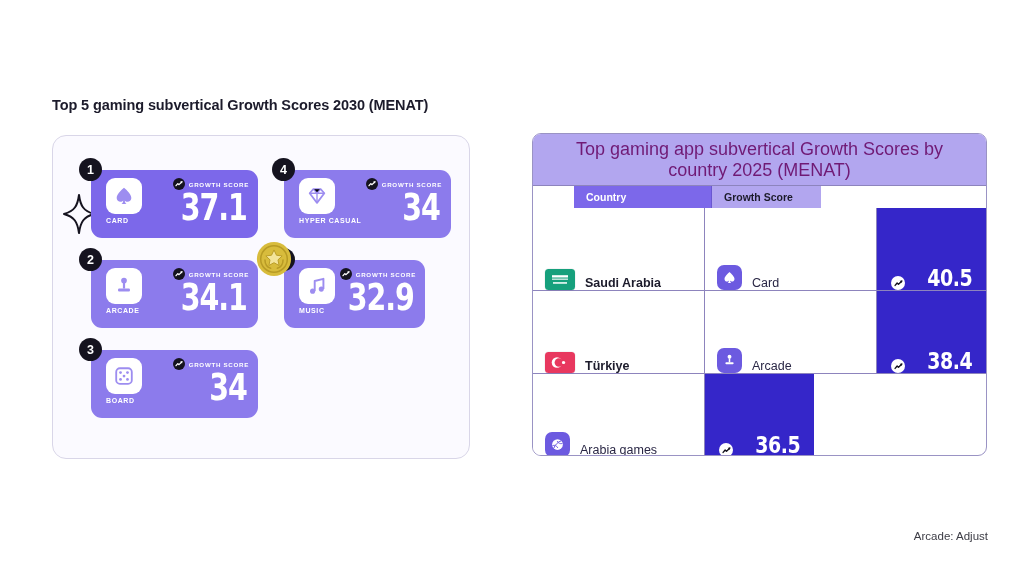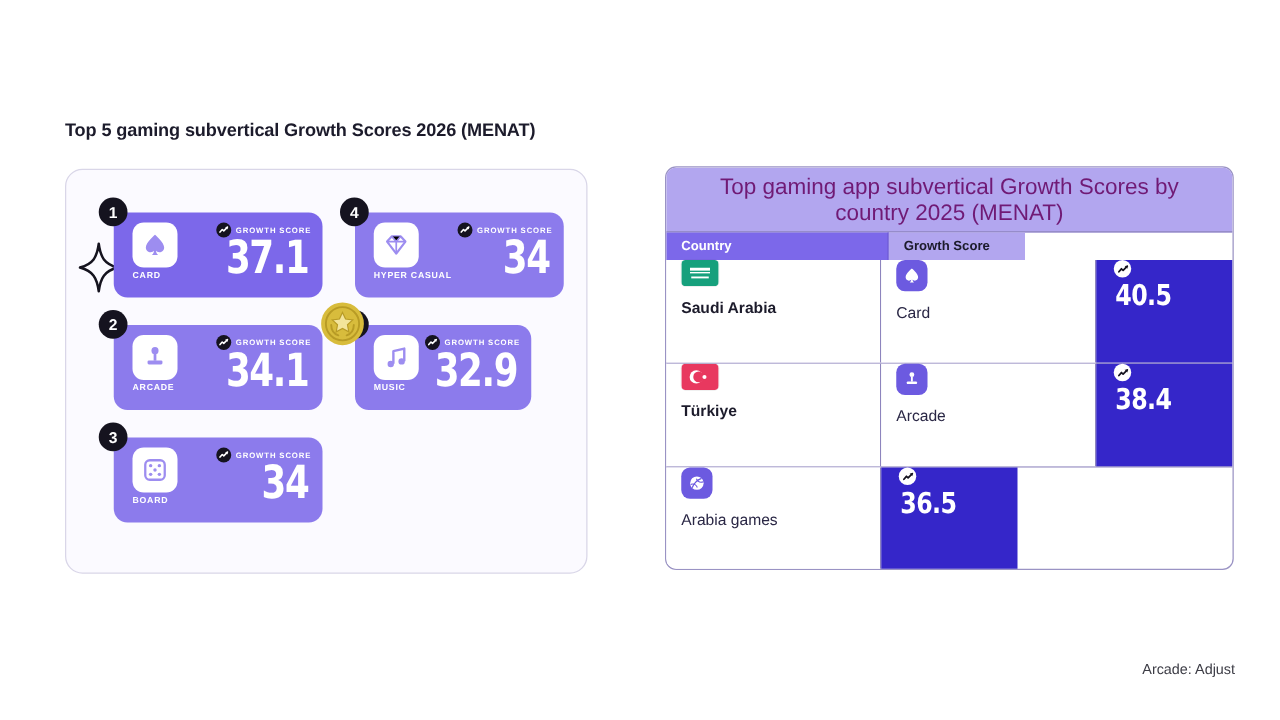--- a/index.html
+++ b/index.html
@@ -109,38 +109,37 @@
   .tbl-head {
     display: flex; height: 22px;
   }
   .th {
     display: flex; align-items: center;
     padding-left: 12px;
     font-size: 10.5px; font-weight: bold; color: #ffffff;
     background: #7c68ea;
     border-right: 1px solid #6a57d0;
   }
-  .th.c-country { width: 178px; }
+  .th.c-country { width: 138px; margin-left: 41px; }
   .th.c-sub { width: 172px; }
   .th.c-score { width: 109px; background: #b2a6ef; color: #1c1b2b; border-right: none; }
 
   .tbl-row { display: flex; height: 83px; border-bottom: 1px solid #8d84bd; }
   .tbl-row:last-child { border-bottom: none; }
   .td {
-    display: flex; align-items: flex-start;
+    display: flex; align-items: flex-end;
     padding-left: 12px;
     border-right: 1px solid #8d84bd;
     background: #ffffff;
-    flex-direction: column;
   }
   .td.c-country { width: 172px; gap: 10px; }
   .td.c-sub { width: 172px; gap: 10px; }
   .td.c-score {
     width: 109px; background: #3526c9; border-right: none;
-    gap: 2px; padding-left: 14px;
+    gap: 21px; padding-left: 14px;
   }
   .country-name {
     font-size: 12.5px; font-weight: bold; color: #1c1b2b;
   }
   .sub-name {
     font-size: 12.5px; color: #2a2745;
   }
   .flag {
     width: 30px; height: 21px; border-radius: 3.5px;
     overflow: hidden; position: relative; flex: none;
@@ -166,21 +165,21 @@
   .source {
     position: absolute; right: 36px; top: 530px;
     font-size: 11.5px; color: #3c3c45;
   }
 </style>
 </head>
 <body>
 
 <div class="page">
 
-  <div class="left-title">Top 5 gaming subvertical Growth Scores 2026 (MENAT)</div>
+  <div class="left-title">Top 5 gaming subvertical Growth Scores 2030 (MENAT)</div>
 
   <div class="left-panel">
 
     <svg class="sparkle" viewBox="0 0 36 42">
       <path d="M18 2 C19.5 13 22.5 18 33 21 C22.5 24 19.5 29 18 40 C16.5 29 13.5 24 3 21 C13.5 18 16.5 13 18 2 Z" fill="none" stroke="#15131f" stroke-width="2" stroke-linejoin="round"></path>
     </svg>
 
     <div class="card-grid">
 
       <div class="gcard c1">

